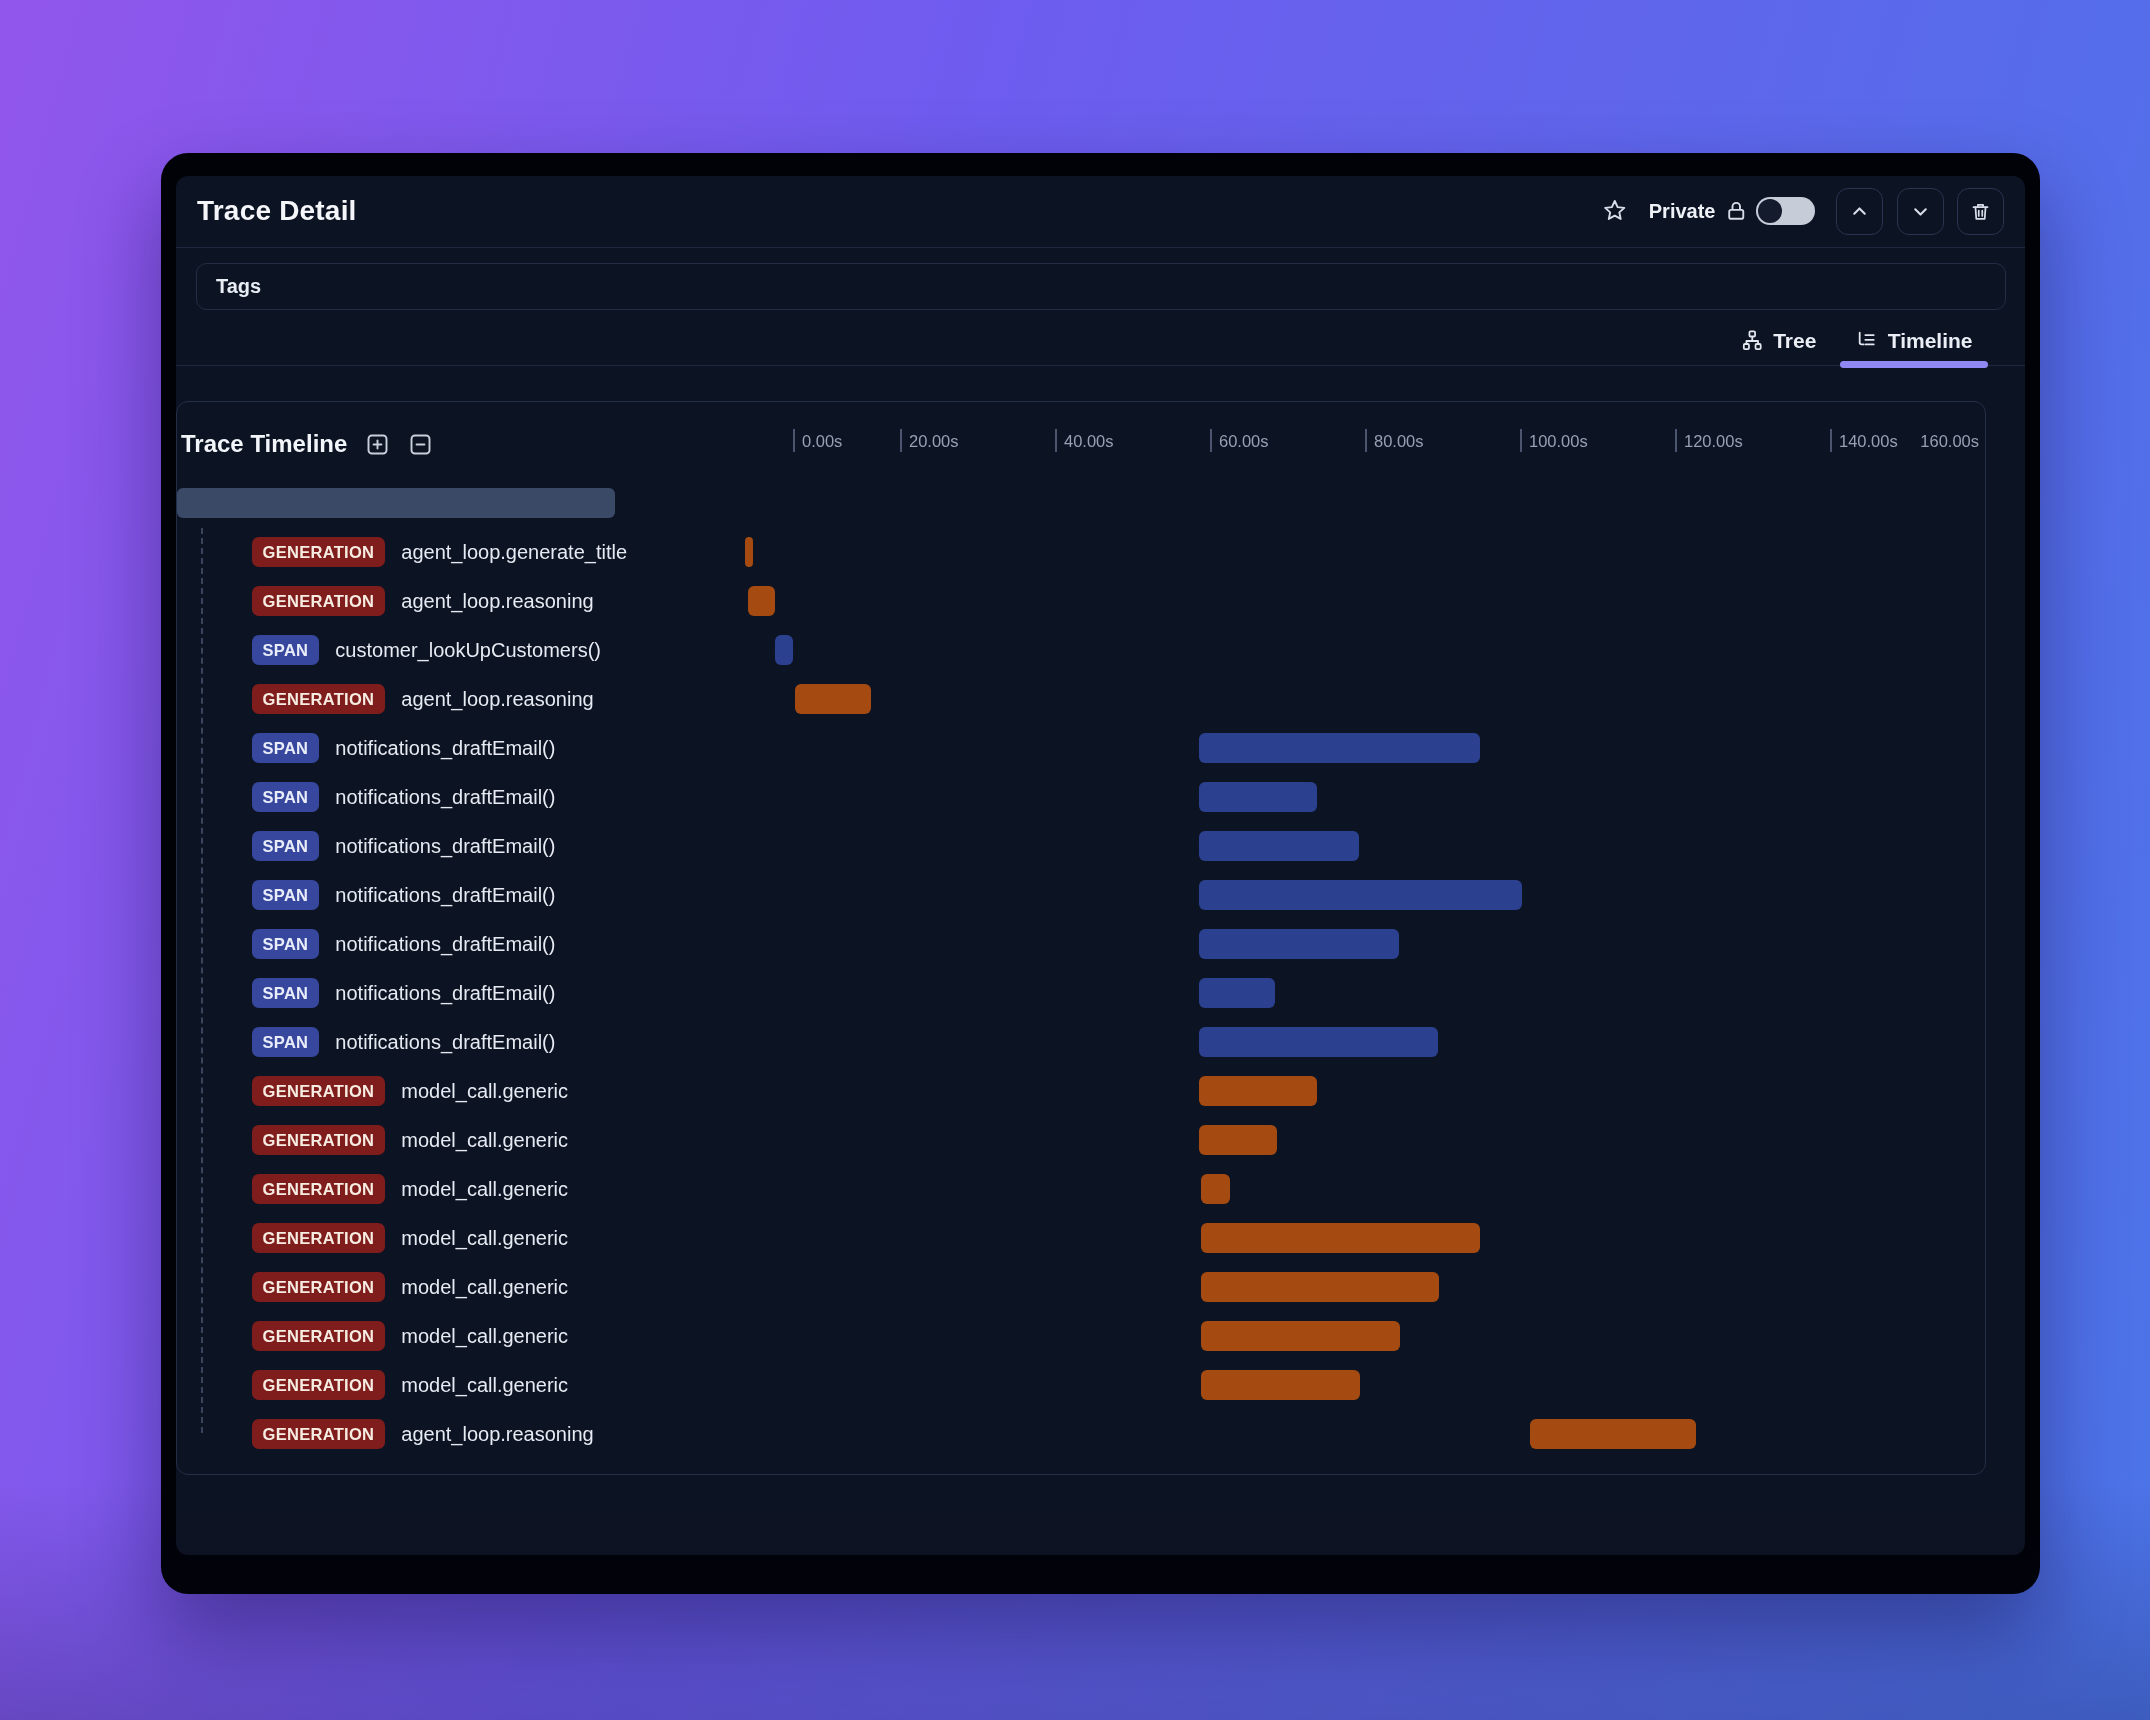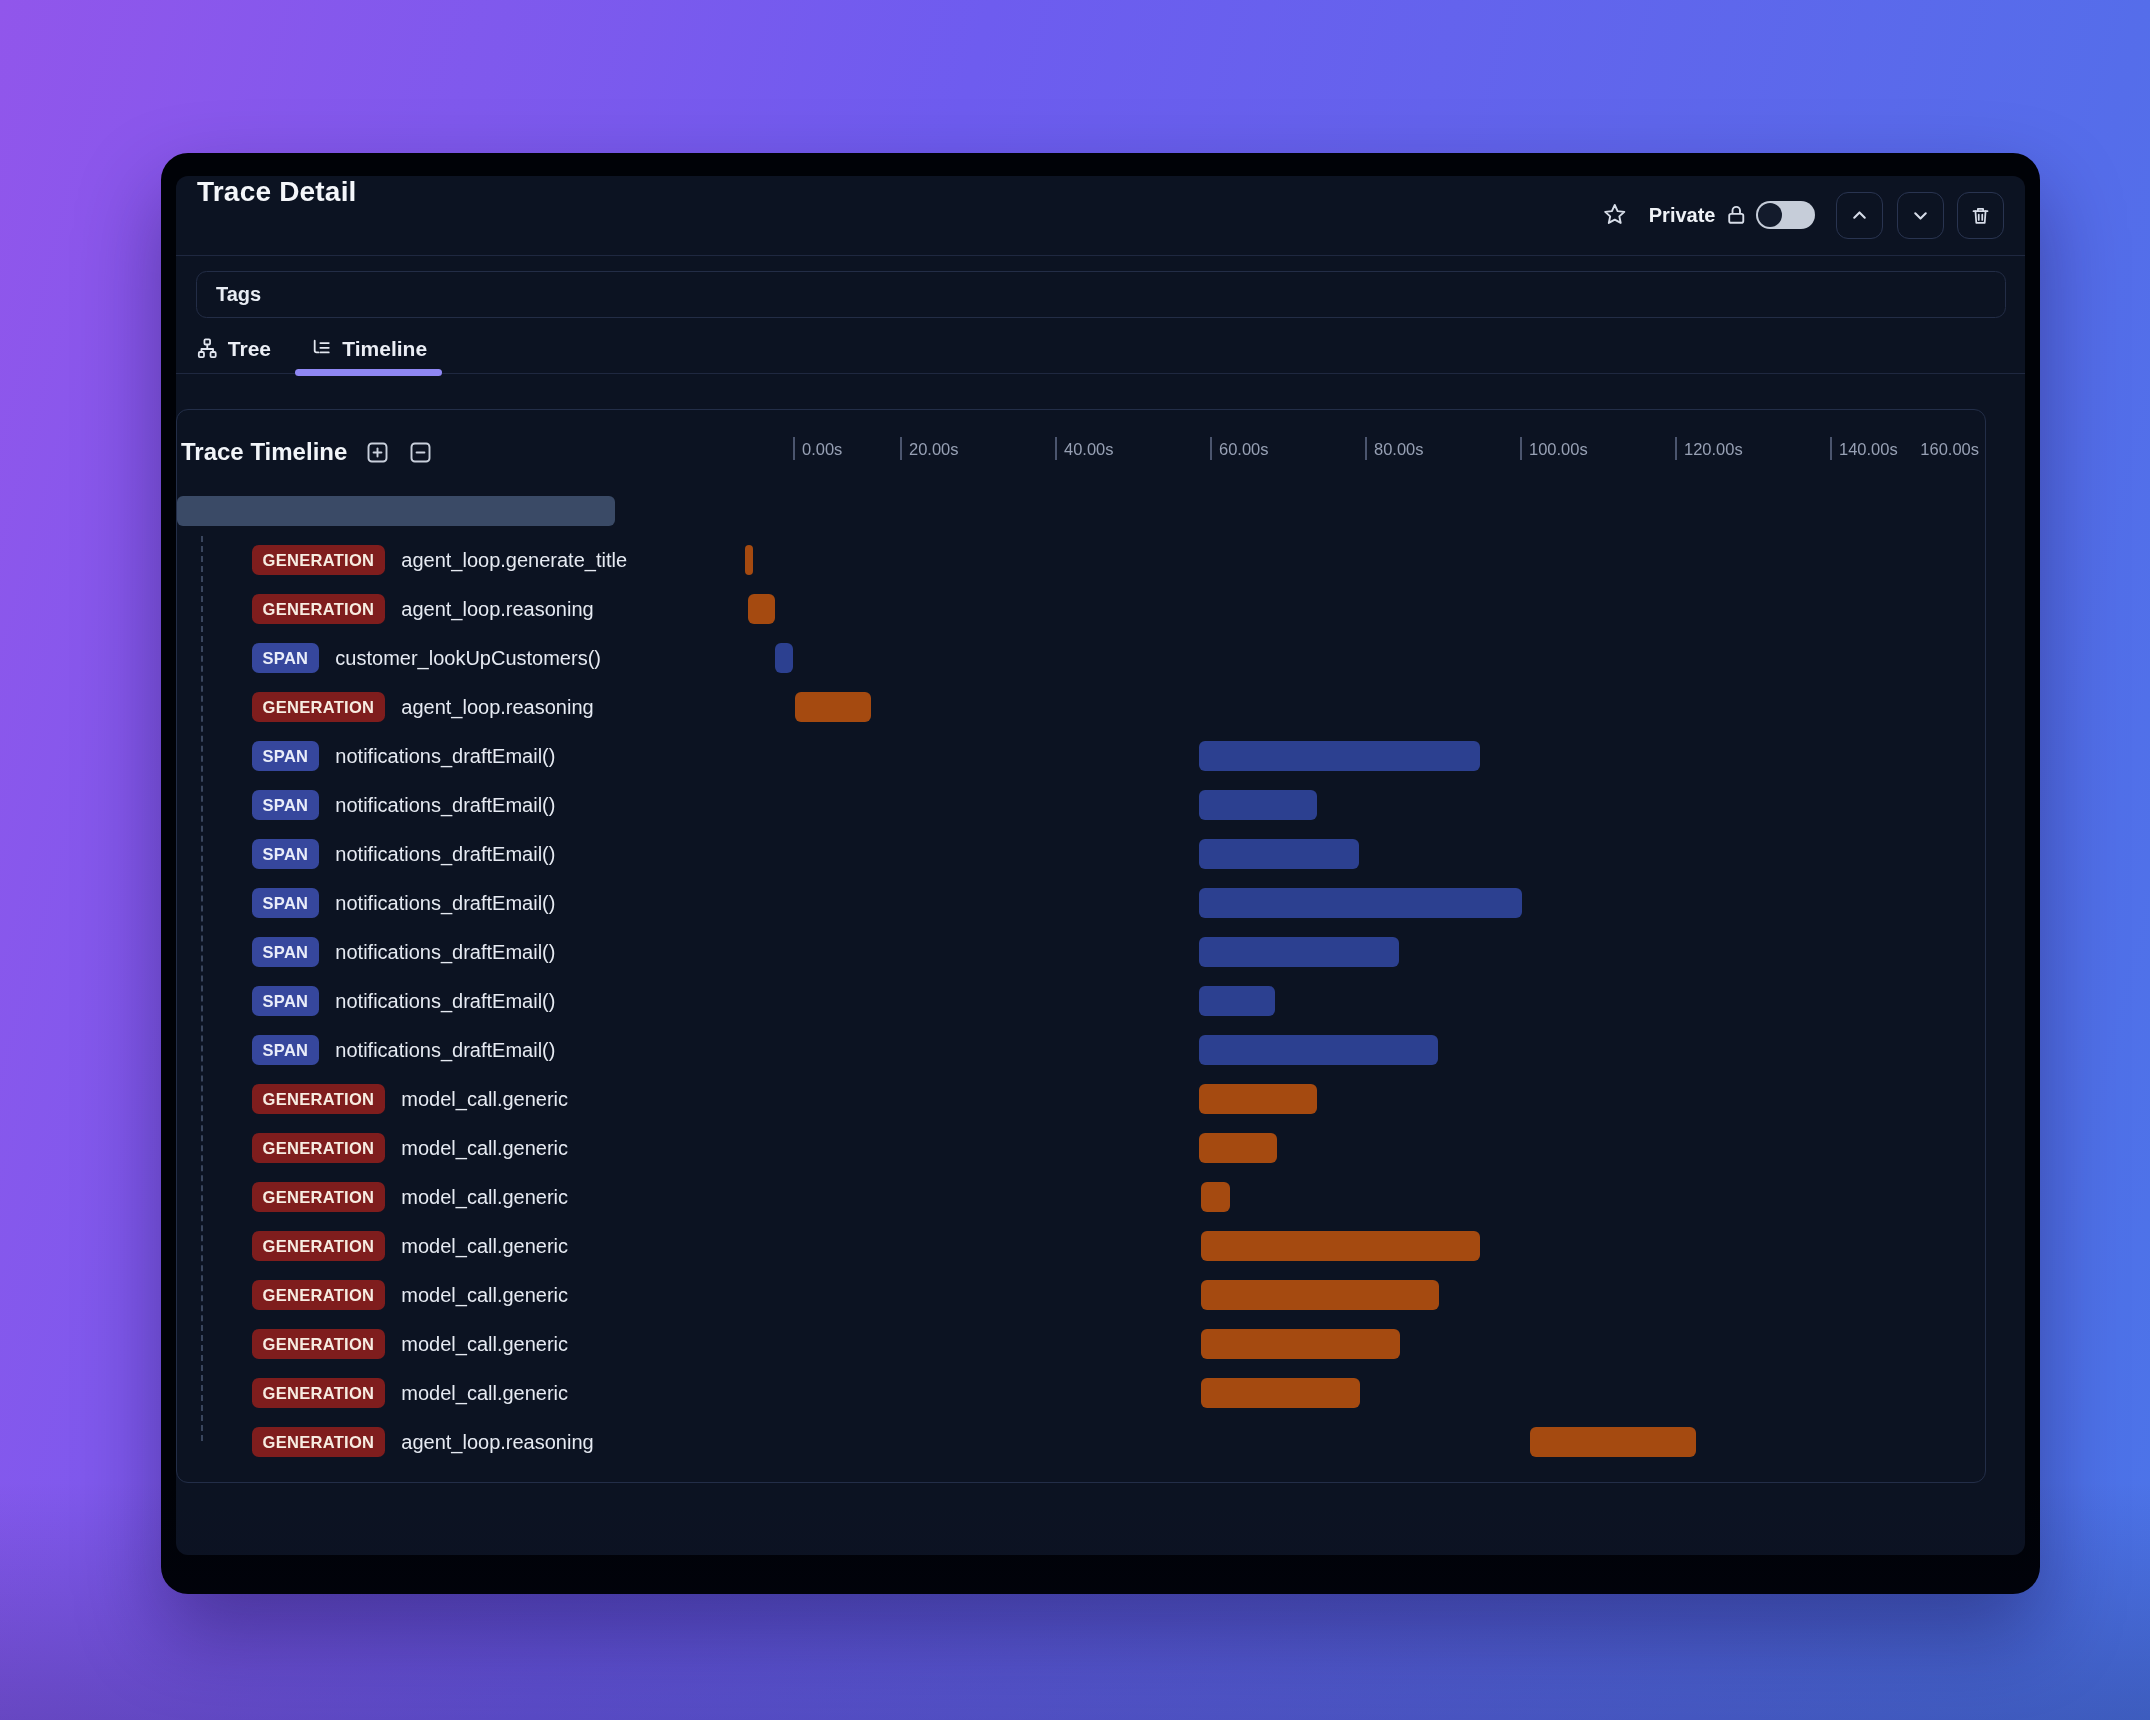--- a/index.html
+++ b/index.html
@@ -18,21 +18,21 @@
     position:absolute; left:161px; top:153px; width:1879px; height:1441px;
     background:#000207; border-radius:27px; padding:22.5px 15px 39px 15px;
     box-shadow:0 38px 83px rgba(18,8,60,.40);
   }
   .content{
     width:100%; height:100%; background:#0c1322; border-radius:12px;
     display:flex; flex-direction:column; overflow:hidden;
   }
 
   
-  .hdr{ height:80px; flex:none; display:flex; 
+  .hdr{ height:72px; flex:none; display:flex; align-items:center;
         padding:0 21px; border-bottom:1.5px solid #1f2840; }
   .hdr-title{ font-size:28px; font-weight:700; color:#f4f6fa; letter-spacing:0.2px; }
   .hdr-right{ margin-left:auto; display:flex; align-items:center; gap:21px; }
   .icon{ display:inline-flex; align-items:center; justify-content:center; }
   .icon svg{ display:block; }
   .priv{ display:flex; align-items:center; gap:9px; }
   .priv-label{ font-size:20px; font-weight:700; color:#eef1f6; }
   .toggle{ width:59px; height:28.6px; border-radius:14.3px; background:#c6cdd9; position:relative; }
   .toggle-knob{ position:absolute; left:2.3px; top:2.3px; width:24px; height:24px; border-radius:50%; background:#131b2c; }
   .hbtn{ width:47px; height:47px; border:1.5px solid #293450; border-radius:12px;
@@ -40,22 +40,22 @@
   .hbtn-group{ display:flex; gap:13.5px; }
 
   
   .pill-row{ margin:18px 19.5px 0; }
   .pill{ display:inline-flex; align-items:center; border:1.5px solid #2c3852; border-radius:751px;
          padding:6.8px 18px; font-size:19px; font-weight:700; color:#dce2ee; }
   .tagsbox{ margin:15px 19.5px 0; border:1.5px solid #232d46; border-radius:10.5px;
             padding:11.3px 19.5px; font-size:20px; font-weight:700; color:#e9edf4; }
 
   
-  .tabs{ margin-top:6px; height:50px; flex:none; display:flex; justify-content:flex-start;
-         align-items:stretch; padding-right:21px; border-bottom:1.5px solid #1f2840; }
+  .tabs{ margin-top:6px; height:50px; flex:none; display:flex; justify-content:flex-end;
+         align-items:stretch; padding-right:33px; border-bottom:1.5px solid #1f2840; }
   .tab{ position:relative; display:flex; align-items:center; gap:9.8px; padding:0 19.5px;
         font-size:21px; font-weight:700; color:#ebeef5; }
   .tab.active::after{ content:""; position:absolute; left:4.5px; right:4.5px; bottom:-3px;
         height:6.8px; border-radius:3.8px; background:var(--accent,#8f87f3); }
 
   
   .panel{ margin:35px 39px 0 0; border:1.5px solid #232e48; border-radius:12px;
           padding:7.5px 0 15px 0; position:relative; flex:none; }
   .pgrid{ display:grid; grid-template-columns:568px 1fr; align-items:center; }
   .phead{ height:69px; }

